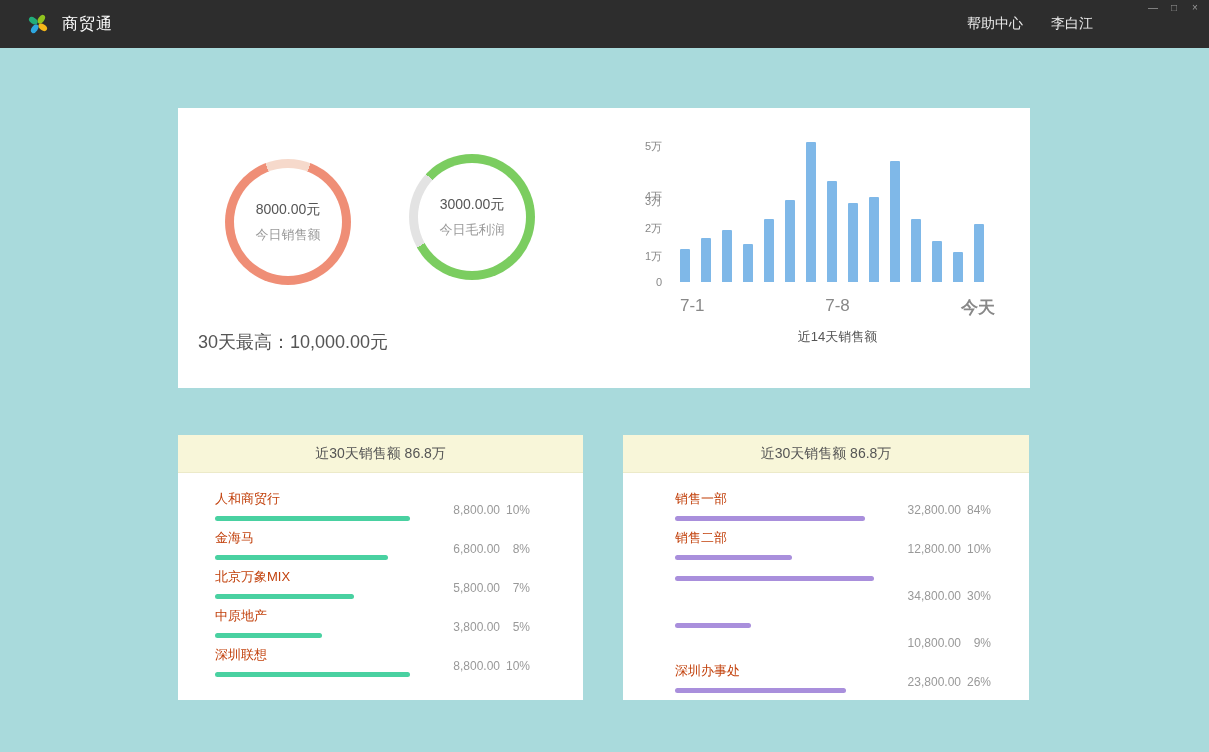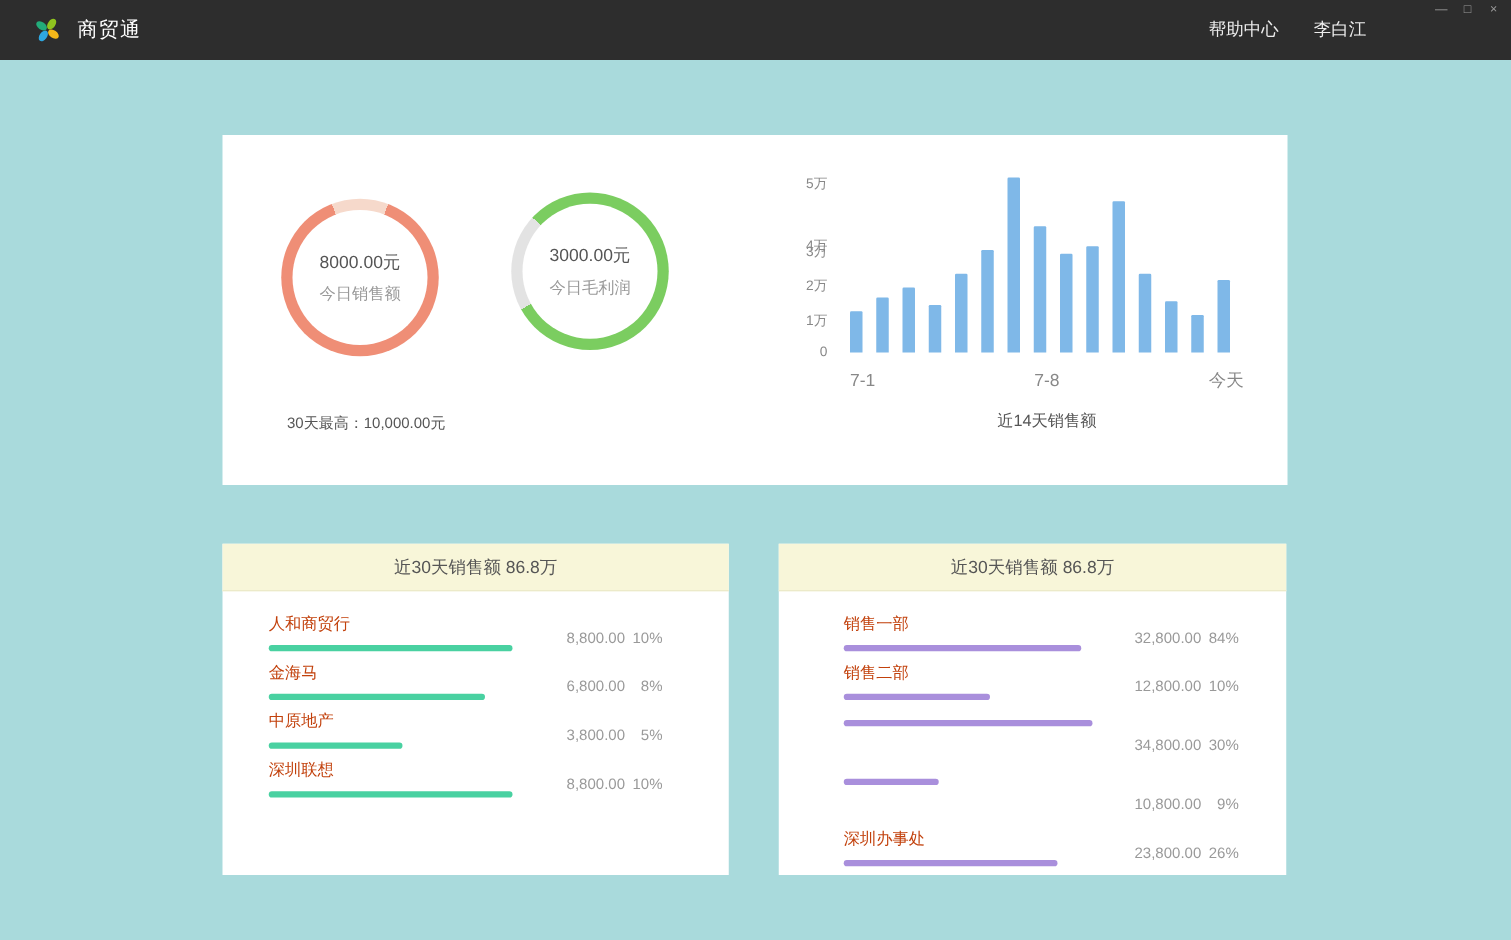--- a/index.html
+++ b/index.html
@@ -22,33 +22,33 @@
   .card-overview { left:178px; top:108px; width:852px; height:280px; }
 
   
   .donut { position:absolute; width:126px; height:126px; border-radius:50%; }
   .donut::before { content:""; position:absolute; inset:9px; background:#ffffff; border-radius:50%; }
   .donut-center { position:absolute; inset:0; display:flex; flex-direction:column; align-items:center; justify-content:center; gap:7px; }
   .donut-value { position:relative; font-size:14px; color:#555; }
   .donut-label { position:relative; font-size:13px; color:#999; }
   #donut-0 { left:47px; top:51px; }
   #donut-1 { left:231px; top:46px; }
-  .donut-footer { position:absolute; width:230px; text-align:center; font-size:12px; color:#555; }
+  .donut-footer { position:absolute; width:230px; text-align:center; font-size:18px; color:#555; }
   #donut-footer-0 { left:0px; top:222px; }
   #donut-footer-1 { left:180px; top:224px; }
 
   
   .bchart-yaxis { position:absolute; left:448px; top:37px; width:36px; height:137px;text-decoration:underline; }
   .ytick { position:absolute; right:0; font-size:11px; color:#888; white-space:nowrap; }
   .bchart-plot { position:absolute; left:502px; top:37px; width:315px; height:137px; display:flex; align-items:flex-end; gap:11px; }
   .bar { width:10px; border-radius:1px 1px 0 0; }
-  .bchart-xaxis { position:absolute; left:502px; top:188px; width:315px; height:14px; font-size:14px; color:#888;text-align:right; }
+  .bchart-xaxis { position:absolute; left:502px; top:188px; width:315px; height:14px; font-size:17px; color:#888;text-align:right; }
   .xtick-first { position:absolute; left:0; }
   .xtick-mid { position:absolute; left:50%; transform:translateX(-50%); }
-  .xtick-last { position:absolute; right:0; }
+  .xtick-last { position:absolute; right:0;font-weight:bold; }
   .chart-caption { position:absolute; left:502px; top:220px; width:315px; text-align:center; font-size:13px; color:#555; }
 
   
   .rank-card-left { left:178px; top:435px; width:405px; height:265px; }
   .rank-card-right { left:623px; top:435px; width:406px; height:265px; }
   .rank-header { height:38px; background:#f8f6d9; border-bottom:1px solid #eceac9; display:flex; align-items:center; justify-content:center; font-size:14px; color:#555; }
   .rank-body { padding-top:17px; }
   .rank-card-left .rank-body { padding-left:37px; padding-right:53px; }
   .rank-card-right .rank-body { padding-left:52px; padding-right:38px; }
   .rank-row { position:relative; height:39px; }
@@ -145,20 +145,28 @@
         </div>
         <div class="rank-row">
           <div class="row-name">金海马</div>
           <div class="row-bar" style="width: 55%; background: rgb(73, 209, 161);"></div>
           <div class="row-right">
             <span class="row-value">6,800.00</span>
             <span class="row-pct">8%</span>
           </div>
         </div>
         <div class="rank-row">
+          <div class="row-name">北京万象MIX</div>
+          <div class="row-bar" style="width: 44%; background: rgb(73, 209, 161);"></div>
+          <div class="row-right">
+            <span class="row-value">5,800.00</span>
+            <span class="row-pct">7%</span>
+          </div>
+        </div>
+        <div class="rank-row">
           <div class="row-name">中原地产</div>
           <div class="row-bar" style="width: 34%; background: rgb(73, 209, 161);"></div>
           <div class="row-right">
             <span class="row-value">3,800.00</span>
             <span class="row-pct">5%</span>
           </div>
         </div>
         <div class="rank-row">
           <div class="row-name">深圳联想</div>
           <div class="row-bar" style="width: 62%; background: rgb(73, 209, 161);"></div>

